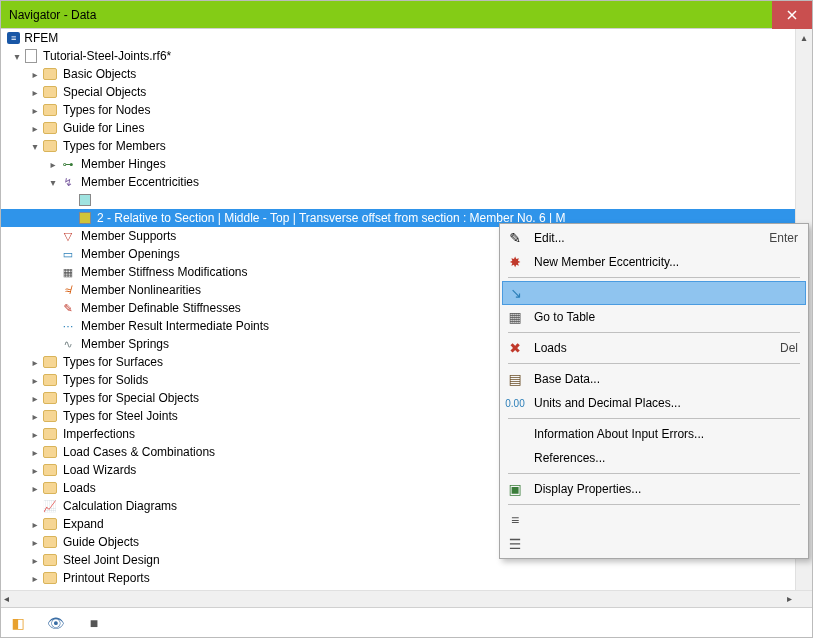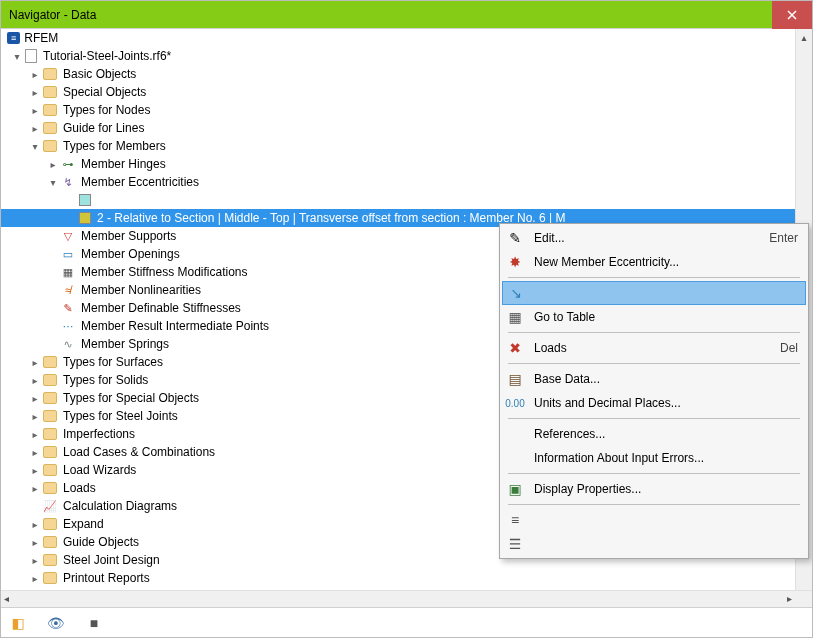--- a/index.html
+++ b/index.html
@@ -428,25 +428,25 @@
     <span class="cm-icon" style="color:#6b4f2a">▤</span>
     <span class="cm-label">Base Data...</span>
   </div>
   <div class="cm-row">
     <span class="cm-icon" style="color:#2c7fb8;font-size:10px">0.00</span>
     <span class="cm-label">Units and Decimal Places...</span>
   </div>
   <div class="cm-sep"></div>
   <div class="cm-row">
     <span class="cm-icon"></span>
+    <span class="cm-label">Information About Input Errors...</span>
+  </div>
+  <div class="cm-row">
+    <span class="cm-icon"></span>
     <span class="cm-label">References...</span>
-  </div>
-  <div class="cm-row">
-    <span class="cm-icon"></span>
-    <span class="cm-label">Information About Input Errors...</span>
   </div>
   <div class="cm-sep"></div>
   <div class="cm-row">
     <span class="cm-icon" style="color:#3a7d3a">▣</span>
     <span class="cm-label">Display Properties...</span>
   </div>
   <div class="cm-sep"></div>
   <div class="cm-row">
     <span class="cm-icon" style="color:#555">≡</span>
   </div>

